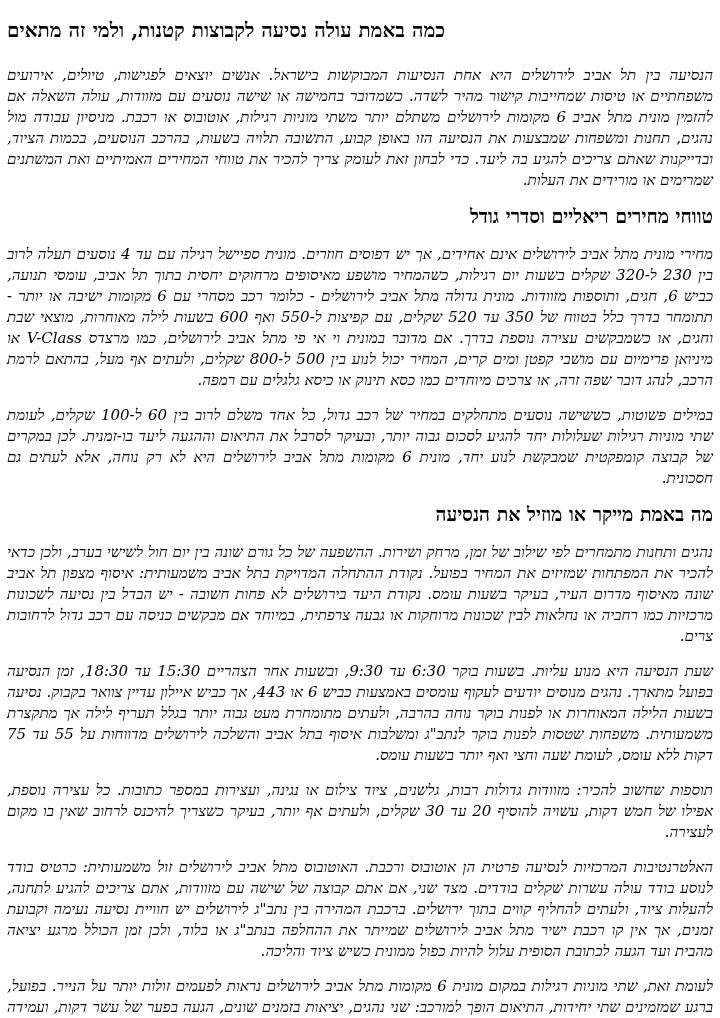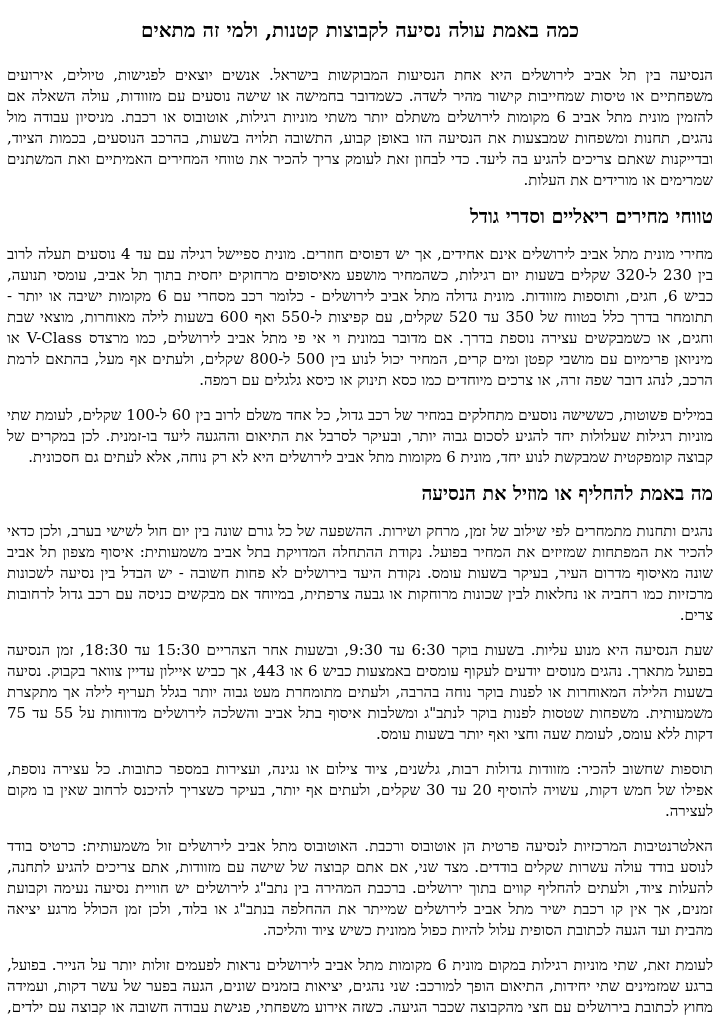--- a/index.html
+++ b/index.html
@@ -15,56 +15,57 @@
   }
   .page {
     box-sizing: border-box;
     width: 720px;
     min-height: 1018px;
     padding: 8px 7px 10px 7px;
   }
   h1.doc-title {
     font-size: 20px;
     font-weight: bold;
-    text-align: center;
+    text-align: left;
     margin: 10px 0 22px 0;
     line-height: 1.25;
   }
   h2.section-heading {
     font-size: 19px;
     font-weight: bold;
     text-align: right;
     margin: 8px 0 15px 0;
     line-height: 1.25;
   }
   p.body-paragraph {
     font-size: 15px;
     line-height: 21px;
     text-align: justify;
     text-justify: inter-word;
     margin: 14px 0;
+    font-style: italic;
   }
 </style>
 </head>
 <body>
 
 <div class="page">
 
   <h1 class="doc-title">כמה באמת עולה נסיעה לקבוצות קטנות, ולמי זה מתאים</h1>
 
   <p class="body-paragraph">הנסיעה בין תל אביב לירושלים היא אחת הנסיעות המבוקשות בישראל. אנשים יוצאים לפגישות, טיולים, אירועים משפחתיים או טיסות שמחייבות קישור מהיר לשדה. כשמדובר בחמישה או שישה נוסעים עם מזוודות, עולה השאלה אם להזמין מונית מתל אביב 6 מקומות לירושלים משתלם יותר משתי מוניות רגילות, אוטובוס או רכבת. מניסיון עבודה מול נהגים, תחנות ומשפחות שמבצעות את הנסיעה הזו באופן קבוע, התשובה תלויה בשעות, בהרכב הנוסעים, בכמות הציוד, ובדייקנות שאתם צריכים להגיע בה ליעד. כדי לבחון זאת לעומק צריך להכיר את טווחי המחירים האמיתיים ואת המשתנים שמרימים או מורידים את העלות.</p>
 
   <section>
     <h2 class="section-heading">טווחי מחירים ריאליים וסדרי גודל</h2>
     <p class="body-paragraph">מחירי מונית מתל אביב לירושלים אינם אחידים, אך יש דפוסים חוזרים. מונית ספיישל רגילה עם עד 4 נוסעים תעלה לרוב בין 230 ל-320 שקלים בשעות יום רגילות, כשהמחיר מושפע מאיסופים מרחוקים יחסית בתוך תל אביב, עומסי תנועה, כביש 6, חגים, ותוספות מזוודות. מונית גדולה מתל אביב לירושלים - כלומר רכב מסחרי עם 6 מקומות ישיבה או יותר - תתומחר בדרך כלל בטווח של 350 עד 520 שקלים, עם קפיצות ל-550 ואף 600 בשעות לילה מאוחרות, מוצאי שבת וחגים, או כשמבקשים עצירה נוספת בדרך. אם מדובר במונית וי אי פי מתל אביב לירושלים, כמו מרצדס V-Class או מיניואן פרימיום עם מושבי קפטן ומים קרים, המחיר יכול לנוע בין 500 ל-800 שקלים, ולעתים אף מעל, בהתאם לרמת הרכב, לנהג דובר שפה זרה, או צרכים מיוחדים כמו כסא תינוק או כיסא גלגלים עם רמפה.</p>
     <p class="body-paragraph">במילים פשוטות, כששישה נוסעים מתחלקים במחיר של רכב גדול, כל אחד משלם לרוב בין 60 ל-100 שקלים, לעומת שתי מוניות רגילות שעלולות יחד להגיע לסכום גבוה יותר, ובעיקר לסרבל את התיאום וההגעה ליעד בו-זמנית. לכן במקרים של קבוצה קומפקטית שמבקשת לנוע יחד, מונית 6 מקומות מתל אביב לירושלים היא לא רק נוחה, אלא לעתים גם חסכונית.</p>
   </section>
 
   <section>
-    <h2 class="section-heading">מה באמת להחליף או מוזיל את הנסיעה</h2>
+    <h2 class="section-heading">מה באמת מייקר או מוזיל את הנסיעה</h2>
     <p class="body-paragraph">נהגים ותחנות מתמחרים לפי שילוב של זמן, מרחק ושירות. ההשפעה של כל גורם שונה בין יום חול לשישי בערב, ולכן כדאי להכיר את המפתחות שמזיזים את המחיר בפועל. נקודת ההתחלה המדויקת בתל אביב משמעותית: איסוף מצפון תל אביב שונה מאיסוף מדרום העיר, בעיקר בשעות עומס. נקודת היעד בירושלים לא פחות חשובה - יש הבדל בין נסיעה לשכונות מרכזיות כמו רחביה או נחלאות לבין שכונות מרוחקות או גבעה צרפתית, במיוחד אם מבקשים כניסה עם רכב גדול לרחובות צרים.</p>
     <p class="body-paragraph">שעת הנסיעה היא מנוע עליות. בשעות בוקר 6:30 עד 9:30, ובשעות אחר הצהריים 15:30 עד 18:30, זמן הנסיעה בפועל מתארך. נהגים מנוסים יודעים לעקוף עומסים באמצעות כביש 6 או 443, אך כביש איילון עדיין צוואר בקבוק. נסיעה בשעות הלילה המאוחרות או לפנות בוקר נוחה בהרבה, ולעתים מתומחרת מעט גבוה יותר בגלל תעריף לילה אך מתקצרת משמעותית. משפחות שטסות לפנות בוקר לנתב"ג ומשלבות איסוף בתל אביב והשלכה לירושלים מדווחות על 55 עד 75 דקות ללא עומס, לעומת שעה וחצי ואף יותר בשעות עומס.</p>
     <p class="body-paragraph">תוספות שחשוב להכיר: מזוודות גדולות רבות, גלשנים, ציוד צילום או נגינה, ועצירות במספר כתובות. כל עצירה נוספת, אפילו של חמש דקות, עשויה להוסיף 20 עד 30 שקלים, ולעתים אף יותר, בעיקר כשצריך להיכנס לרחוב שאין בו מקום לעצירה.</p>
   </section>
 
   <section>
     <p class="body-paragraph">האלטרנטיבות המרכזיות לנסיעה פרטית הן אוטובוס ורכבת. האוטובוס מתל אביב לירושלים זול משמעותית: כרטיס בודד לנוסע בודד עולה עשרות שקלים בודדים. מצד שני, אם אתם קבוצה של שישה עם מזוודות, אתם צריכים להגיע לתחנה, להעלות ציוד, ולעתים להחליף קווים בתוך ירושלים. ברכבת המהירה בין נתב"ג לירושלים יש חוויית נסיעה נעימה וקבועת זמנים, אך אין קו רכבת ישיר מתל אביב לירושלים שמייתר את ההחלפה בנתב"ג או בלוד, ולכן זמן הכולל מרגע יציאה מהבית ועד הגעה לכתובת הסופית עלול להיות כפול ממונית כשיש ציוד והליכה.</p>
     <p class="body-paragraph">לעומת זאת, שתי מוניות רגילות במקום מונית 6 מקומות מתל אביב לירושלים נראות לפעמים זולות יותר על הנייר. בפועל, ברגע שמזמינים שתי יחידות, התיאום הופך למורכב: שני נהגים, יציאות בזמנים שונים, הגעה בפער של עשר דקות, ועמידה מחוץ לכתובת בירושלים עם חצי מהקבוצה שכבר הגיעה. כשזה אירוע משפחתי, פגישת עבודה חשובה או קבוצה עם ילדים, הזמן והמתח שווים כסף. כאן למונית גדולה יש יתרון ברור.</p>
   </section>
 

